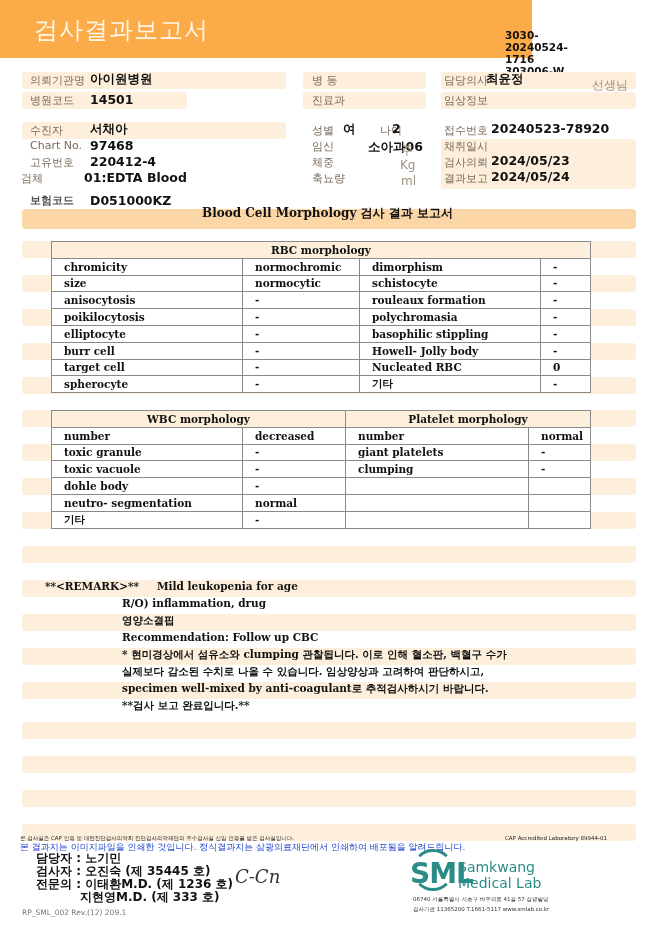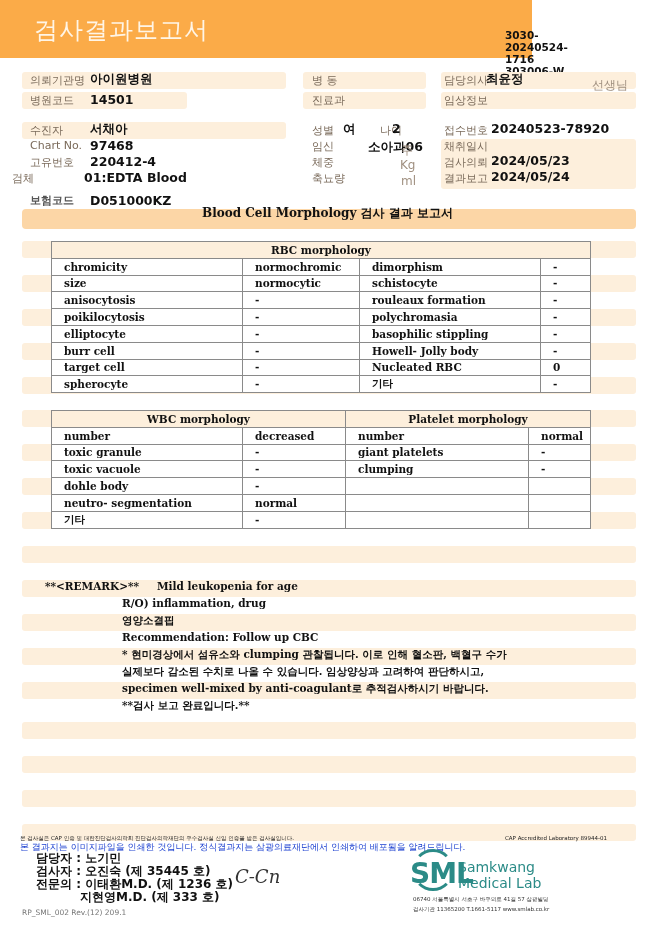--- a/index.html
+++ b/index.html
@@ -70,21 +70,21 @@
 <div class="val" style="left:486px;top:71px;">최윤정</div>
 <div class="unit" style="left:592px;top:77px;">선생님</div>
 <div class="lbl" style="left:444px;top:93px;">임상정보</div>
 
 <div class="lbl" style="left:30px;top:123px;">수진자</div>
 <div class="val" style="left:90px;top:121px;">서채아</div>
 <div class="lbl" style="left:30px;top:139px;">Chart No.</div>
 <div class="val" style="left:90px;top:138px;">97468</div>
 <div class="lbl" style="left:30px;top:155px;text-align:right;">고유번호</div>
 <div class="val" style="left:90px;top:154px;">220412-4</div>
-<div class="lbl" style="left:12px;top:171px;">검체</div>
+<div class="lbl" style="left:21px;top:171px;">검체</div>
 <div class="val" style="left:84px;top:170px;">01:EDTA Blood</div>
 <div class="lbl" style="left:30px;top:193px;font-weight:bold;color:#555;">보험코드</div>
 <div class="val" style="left:90px;top:193px;">D051000KZ</div>
 
 <div class="lbl" style="left:312px;top:123px;">성별</div>
 <div class="val" style="left:343px;top:121px;">여</div>
 <div class="lbl" style="left:368px;top:123px;margin-left:12px;">나이</div>
 <div class="val" style="left:392px;top:121px;">2</div>
 <div class="lbl" style="left:312px;top:139px;">임신</div>
 <div class="unit" style="left:401px;top:142px;">주</div>

